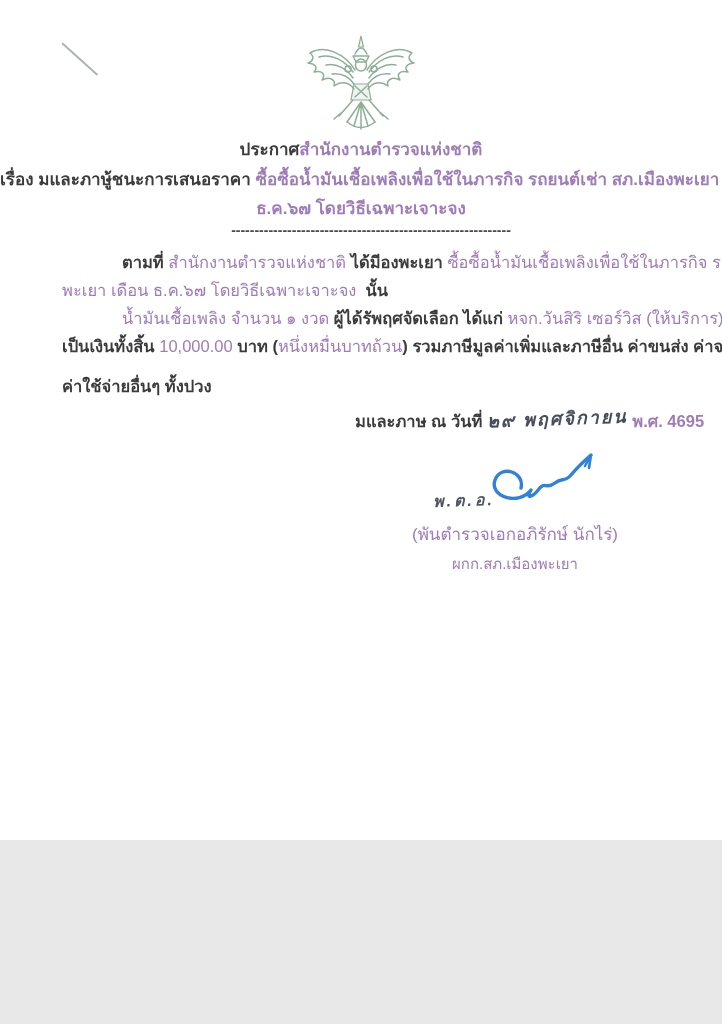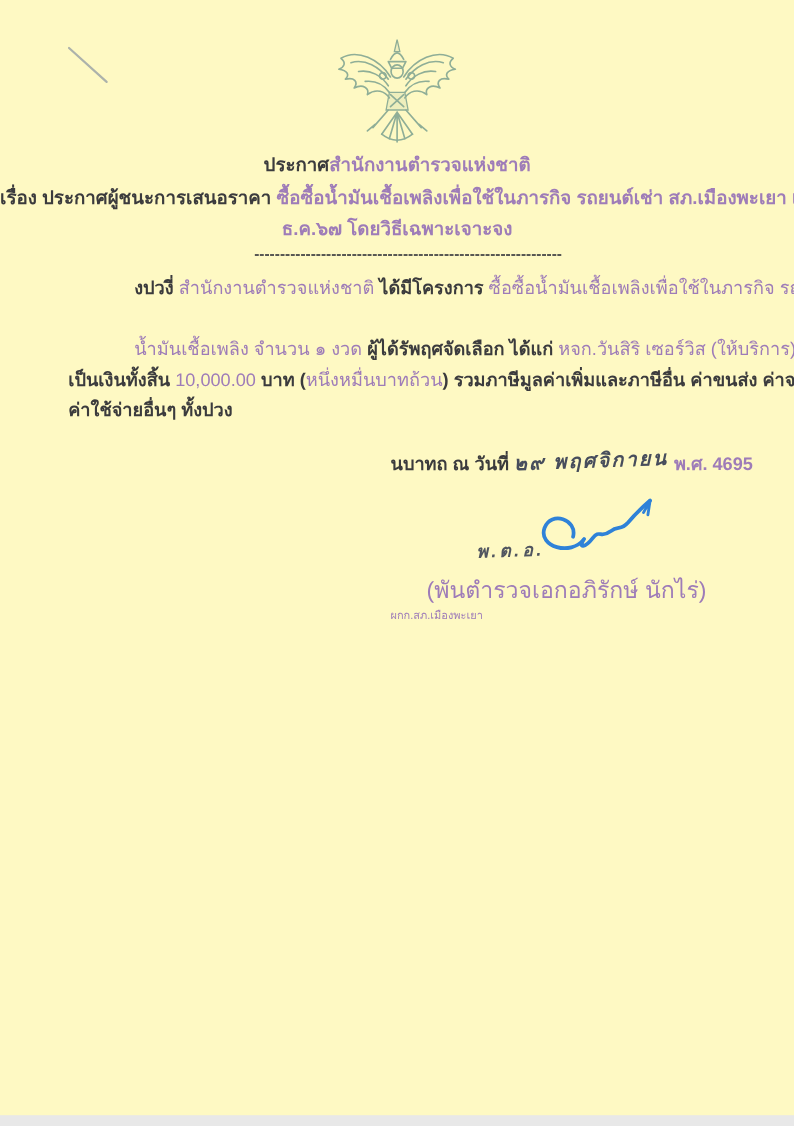--- a/index.html
+++ b/index.html
@@ -1,21 +1,21 @@
 <!DOCTYPE html>
 <html><head>
 <meta charset="utf-8">
 <style>
   * { margin:0; padding:0; box-sizing:border-box; }
   html,body { background:#e8e8e8; }
   .page {
     position:relative;
-    width:722px; height:1014px;
+    width:722px; height:840px;
     margin:0 auto;
-    background:#fef9c3;
+    background:#ffffff;
     font-family:"Liberation Sans","DejaVu Sans",sans-serif;
     overflow:hidden;
   }
   
   .pen-mark {
     position:absolute; left:62px; top:42px;
     width:48px; height:2px;
     background:#97a0a5;
     transform:rotate(42deg);
     transform-origin:left center;
@@ -47,21 +47,21 @@
     font-weight:bold;
   }
   .body-line {
     position:absolute; left:62px; width:600px;
     font-size:16.5px; line-height:24px;
     white-space:nowrap; color:#3b3b3d;
   }
   .body-line .purple { font-weight:500; }
   .indent { padding-left:60px; }
   .b1 { top:250px; } .b2 { top:278px; } .b3 { top:306px; }
-  .b4 { top:334px; } .b5 { top:361px; }
+  .b4 { top:334px; } .b5 { top:374px; }
   .dateline {
     position:absolute; top:406px; left:355px;
     font-size:16.5px; white-space:nowrap;
     color:#3b3b3d; font-weight:bold;
   }
   .handwriting {
     display:inline-block;
     color:#474d5c; font-weight:600; font-style:italic;
     font-size:18px; letter-spacing:2px;
     transform:rotate(-2deg) translateY(-2px);
@@ -69,26 +69,26 @@
   .sig-block { position:absolute; left:355px; top:450px; width:320px; }
   .sig-rank {
     position:absolute; left:78px; top:38px;
     color:#50555f; font-size:16px; letter-spacing:3px;
     transform:rotate(-2deg); font-weight:600; font-style:italic;
   }
   .sig-svg { position:absolute; left:130px; top:2px; }
   .sig-name {
     position:absolute; top:70px; left:0; width:320px;
     text-align:center; white-space:nowrap;
-    color:#9e7cb8; font-size:21px; font-weight:500;
+    color:#9e7cb8; font-size:17px; font-weight:500;
   }
   .sig-pos {
     position:absolute; top:102px; left:0; width:320px;
-    white-space:nowrap;
-    color:#9e7cb8; font-size:10px; font-weight:500;
+    text-align:center; white-space:nowrap;
+    color:#9e7cb8; font-size:15px; font-weight:500;
   }
   .emblem-stroke { stroke:#8fae97; fill:none; stroke-width:1.5; stroke-linecap:round; stroke-linejoin:round; }
   .emblem-fill { fill:rgba(143,174,151,0.14); stroke:#8fae97; stroke-width:1.2; }
 </style>
 </head>
 <body>
 
 <div class="page">
 
   <div class="pen-mark"></div>
@@ -121,36 +121,37 @@
 
       <path class="emblem-stroke" d="M52 66 L38 82 M40 79 L33 85 M68 66 L82 82 M80 79 L87 85"></path>
 
       <path class="emblem-stroke" d="M60 68 L46 88 M60 68 L53 92 M60 68 L60 95 M60 68 L67 92 M60 68 L74 88"></path>
       <path class="emblem-stroke" d="M46 88 Q60 99 74 88"></path>
     </svg>
   </div>
 
   <div class="header-line h1"><span class="blacktxt">ประกาศ</span><span class="purple">สำนักงานตำรวจแห่งชาติ</span></div>
 
-  <div class="header-line h2"><span class="blacktxt">เรื่อง ประกาศผู้ชนะการเสนอราคา</span> <span class="purple">ซื้อซื้อน้ำมันเชื้อเพลิงเพื่อใช้ในภารกิจ รถยนต์เช่า สภ.เมืองพะเยา เดือน</span></div>
+  <div class="header-line h2"><span class="blacktxt">เรื่อง มและภาษู้ชนะการเสนอราคา</span> <span class="purple">ซื้อซื้อน้ำมันเชื้อเพลิงเพื่อใช้ในภารกิจ รถยนต์เช่า สภ.เมืองพะเยา เดือน</span></div>
 
   <div class="header-line h3"><span class="purple">ธ.ค.๖๗ โดยวิธีเฉพาะเจาะจง</span></div>
 
   <div class="divider">------------------------------------------------------------</div>
 
-  <div class="body-line b1 indent"><span class="blacktxt">งปวงี่</span> <span class="purple">สำนักงานตำรวจแห่งชาติ</span> <span class="blacktxt">ได้มีโครงการ</span> <span class="purple">ซื้อซื้อน้ำมันเชื้อเพลิงเพื่อใช้ในภารกิจ รถยนต์เช่า สภ.เมือง</span></div>
+  <div class="body-line b1 indent"><span class="blacktxt">ตามที่</span> <span class="purple">สำนักงานตำรวจแห่งชาติ</span> <span class="blacktxt">ได้มีองพะเยา</span> <span class="purple">ซื้อซื้อน้ำมันเชื้อเพลิงเพื่อใช้ในภารกิจ รถยนต์เช่า สภ.เมือง</span></div>
 
+  <div class="body-line b2"><span class="purple">พะเยา เดือน ธ.ค.๖๗ โดยวิธีเฉพาะเจาะจง</span>&nbsp; <span class="blacktxt">นั้น</span></div>
 
   <div class="body-line b3 indent"><span class="purple">น้ำมันเชื้อเพลิง จำนวน ๑ งวด</span> <span class="blacktxt">ผู้ได้รัพฤศจัดเลือก ได้แก่</span> <span class="purple">หจก.วันสิริ เซอร์วิส (ให้บริการ)</span> </div>
 
   <div class="body-line b4"><span class="blacktxt">เป็นเงินทั้งสิ้น</span> <span class="purple">10,000.00</span> <span class="blacktxt">บาท (</span><span class="purple">หนึ่งหมื่นบาทถ้วน</span><span class="blacktxt">) รวมภาษีมูลค่าเพิ่มและภาษีอื่น ค่าขนส่ง ค่าจดทะเบียน และ</span></div>
 
   <div class="body-line b5"><span style="font-weight:600;">ค่าใช้จ่ายอื่นๆ ทั้งปวง</span></div>
 
-  <div class="dateline"><span>นบาทถ ณ วันที่</span> <span class="handwriting">๒๙ พฤศจิกายน</span> <span class="purple">พ.ศ. 4695</span></div>
+  <div class="dateline"><span>มและภาษ ณ วันที่</span> <span class="handwriting">๒๙ พฤศจิกายน</span> <span class="purple">พ.ศ. 4695</span></div>
 
   <div class="sig-block">
     <span class="sig-rank">พ.ต.อ.</span>
     <svg class="sig-svg" width="115" height="62" viewBox="0 0 115 62">
       <path d="M36 36 C40 20 16 12 10 28 C4 45 34 54 46 38 C40 47 47 46 54 37 C60 29 61 38 70 31 C77 25 79 31 86 23 C91 17 98 10 106 3" fill="none" stroke="#2f82d8" stroke-width="3.4" stroke-linecap="round" stroke-linejoin="round"></path>
       <path d="M100 14 L106 3 L104 16" fill="none" stroke="#2f82d8" stroke-width="2.6" stroke-linecap="round"></path>
     </svg>
     <div class="sig-name">(พันตำรวจเอกอภิรักษ์ นักไร่)</div>
     <div class="sig-pos">ผกก.สภ.เมืองพะเยา</div>
   </div>

